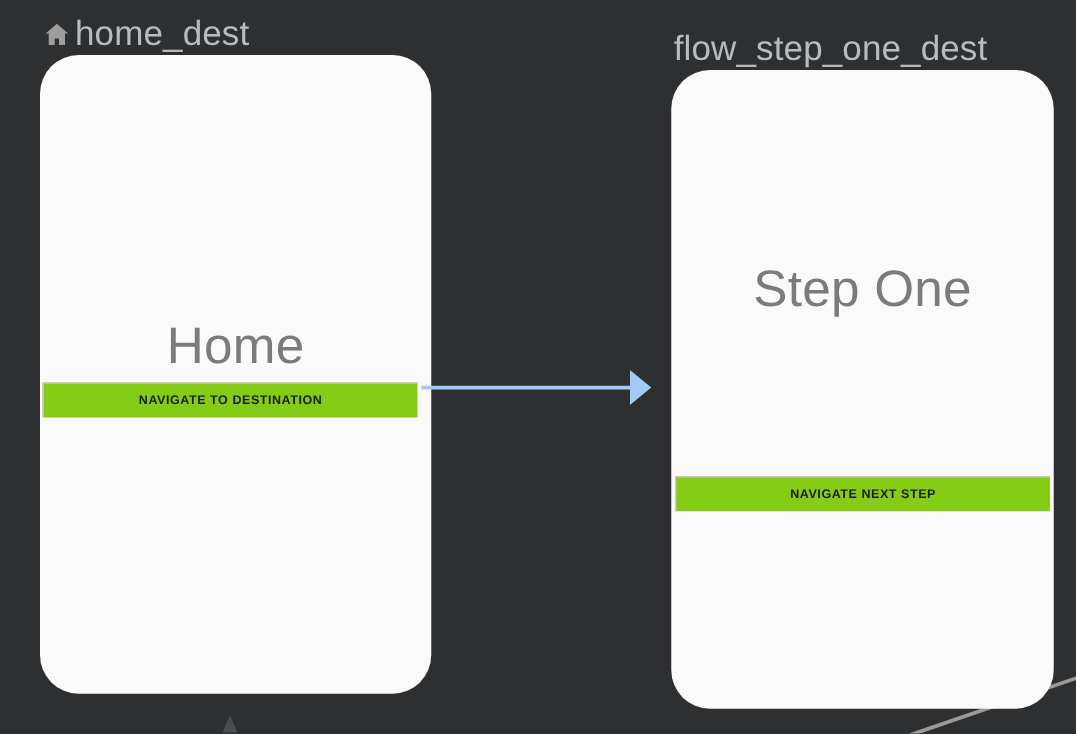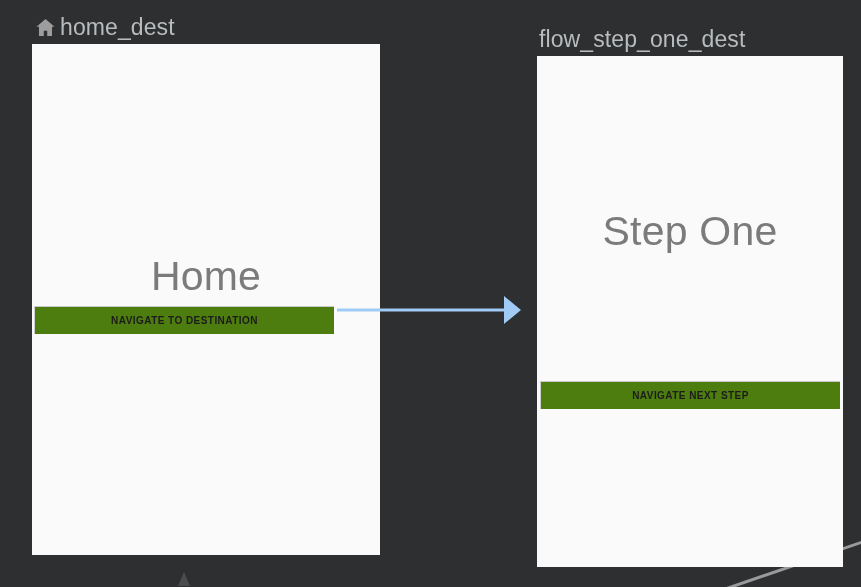--- a/index.html
+++ b/index.html
@@ -44,67 +44,68 @@
     padding-left: 2px;
   }
   .home-icon {
     width: 23px;
     height: 23px;
     display: block;
     flex: 0 0 auto;
   }
   .dest-title {
     color: #b9bcbe;
-    font-size: 23px;
+    font-size: 28px;
     font-weight: 400;
     letter-spacing: 0.1px;
     white-space: nowrap;
   }
 
   
   .dest-card {
     background: #fafafa;
     position: relative;
     overflow: hidden;
     box-sizing: border-box;
+    border-radius: 31px;
   }
   .screen-label {
     position: absolute;
     left: 0;
     width: 100%;
     text-align: center;
     color: #7b7b7b;
     font-size: 41px;
     font-weight: 400;
     letter-spacing: 0.2px;
     white-space: nowrap;
   }
   .mat-button {
     position: absolute;
     box-sizing: border-box;
-    background: #4d7c0f;
+    background: #84cc16;
     border: none;
     border-top: 1px solid #c9c9c9;
     border-left: 1px solid #cfcfcf;
     color: #1c1c1c;
     font-family: "Liberation Sans", sans-serif;
     font-size: 10px;
     font-weight: 700;
     letter-spacing: 0.45px;
     text-align: right;
     white-space: nowrap;
     display: flex;
     align-items: center;
     justify-content: center;
     padding: 0;
   }
 
   
   #dest-home { left: 32px; top: 10px; }
-  #dest-home .dest-card { width: 348px; height: 511px; }
+  #dest-home .dest-card { width: 313px; height: 511px; }
   #dest-home .screen-label { top: 209px; }
   #dest-home .btn-nav-dest   { left: 2px; top: 262px; width: 300px; height: 28px; }
   #dest-home .btn-nav-action { left: 2px; top: 307px; width: 300px; height: 28px; }
 
   
   #dest-step-one { left: 537px; top: 10px; margin-top: 12px; }
   #dest-step-one .dest-card { width: 306px; height: 511px; }
   #dest-step-one .screen-label { top: 152px; }
   #dest-step-one .btn-nav-next { left: 3px; top: 325px; width: 300px; height: 28px; }
 </style>

